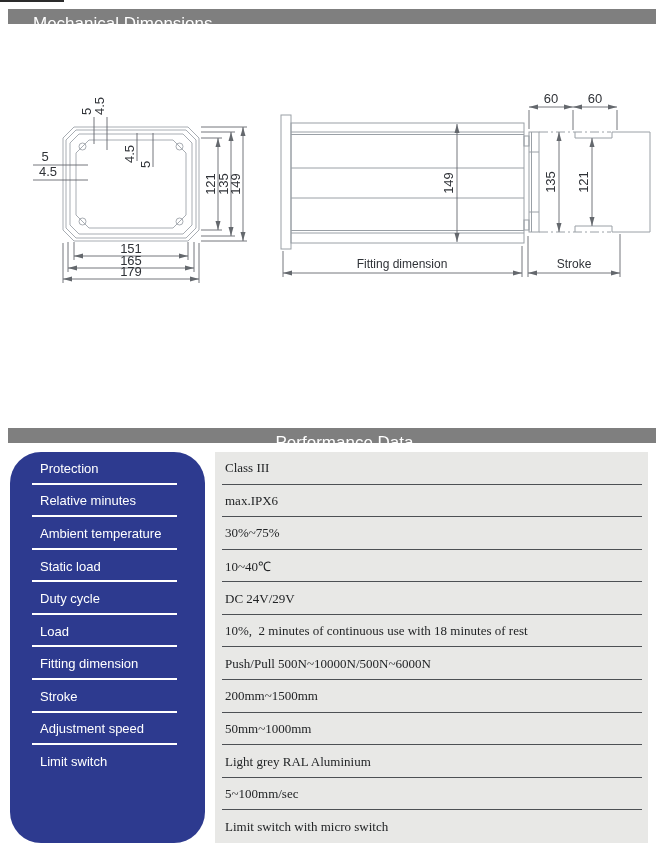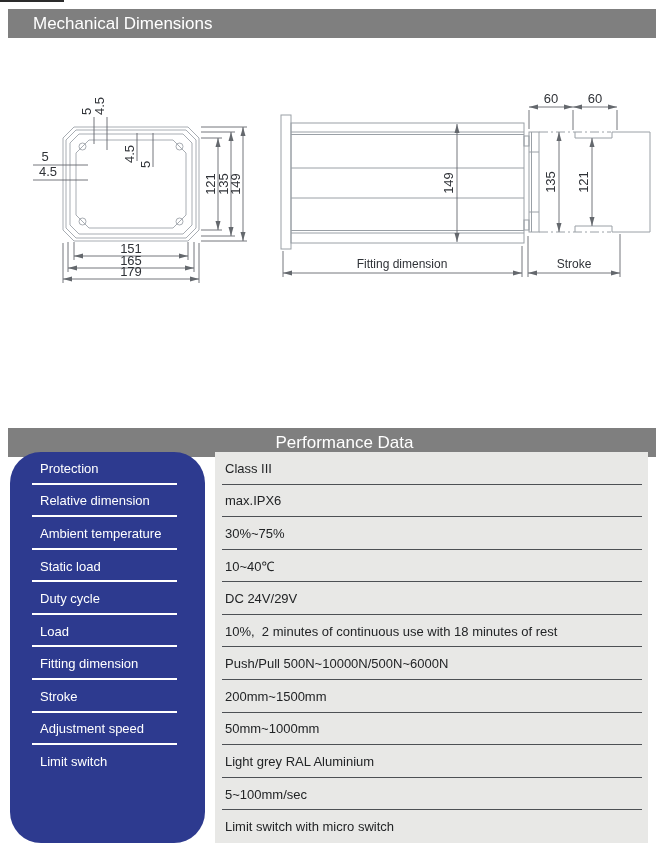--- a/index.html
+++ b/index.html
@@ -1,40 +1,40 @@
 <!DOCTYPE html>
 <html><head>
 <meta charset="utf-8">
 <style>
   html,body{margin:0;padding:0;background:#ffffff;}
   .page{position:relative;width:656px;height:855px;background:#ffffff;overflow:hidden;
         font-family:"Liberation Sans",sans-serif;}
   .edge-strip{position:absolute;left:0;top:0;width:64px;height:2px;background:#2b2b2b;}
-  .section-bar{position:absolute;left:8px;right:0;height:29px;background:#7f7f7f;
+  .section-bar{position:absolute;left:8px;right:0;height:15px;background:#7f7f7f;
                color:#ffffff;font-size:17px;line-height:29px;}
   .section-bar .bar-title{padding-left:25px;}
   .bar-mech{top:9px;}
   .bar-perf{top:428px;text-align:center;}
   .drawing-band{position:absolute;left:0;top:60px;width:656px;height:240px;}
   svg text{font-family:"Liberation Sans",sans-serif;fill:#2f3237;}
   .t13{font-size:13px;}
   .t12{font-size:12px;}
   .shape{stroke:#a8adb3;stroke-width:1;fill:none;}
   .shape2{stroke:#9aa0a6;stroke-width:1;fill:none;}
   .dim{stroke:#64686d;stroke-width:0.9;fill:none;}
   .cdash{stroke:#9aa0a6;stroke-width:1;fill:none;stroke-dasharray:9 3 2 3;}
   .labels-col{position:absolute;left:10px;top:452px;width:195px;height:391px;
               background:#2d3a8f;display:grid;grid-template-rows:repeat(12,1fr);border-radius:31px;}
   .values-col{position:absolute;left:215px;top:452px;width:433px;height:391px;
               background:#e8e8e6;display:grid;grid-template-rows:repeat(12,1fr);}
   .label-row{position:relative;display:flex;align-items:center;}
   .label-row .label-text{padding-left:30px;color:#ffffff;font-size:13px;}
   .label-row:not(:last-child)::after{content:"";position:absolute;left:22px;right:28px;
               bottom:0;height:2px;background:#ffffff;}
-  .value-row{position:relative;display:flex;align-items:center;}
+  .value-row{position:relative;display:flex;align-items:center;font-family:Liberation Serif, serif;}
   .value-row .value-text{padding-left:10px;color:#222426;font-size:13px;white-space:pre-wrap;}
   .value-row:not(:last-child)::after{content:"";position:absolute;left:7px;right:6px;
               bottom:0;height:1px;background:#4d5054;}
 </style>
 </head>
 <body>
 
 <div class="page">
 
   <div class="edge-strip"></div>
@@ -167,21 +167,21 @@
 
   <div class="section-bar bar-perf">
     <span class="bar-title">Performance Data</span>
   </div>
 
   <div class="labels-col">
     <div class="label-row">
         <span class="label-text">Protection</span>
       </div>
     <div class="label-row">
-        <span class="label-text">Relative dimension</span>
+        <span class="label-text">Relative minutes</span>
       </div>
     <div class="label-row">
         <span class="label-text">Ambient temperature</span>
       </div>
     <div class="label-row">
         <span class="label-text">Static load</span>
       </div>
     <div class="label-row">
         <span class="label-text">Duty cycle</span>
       </div>

